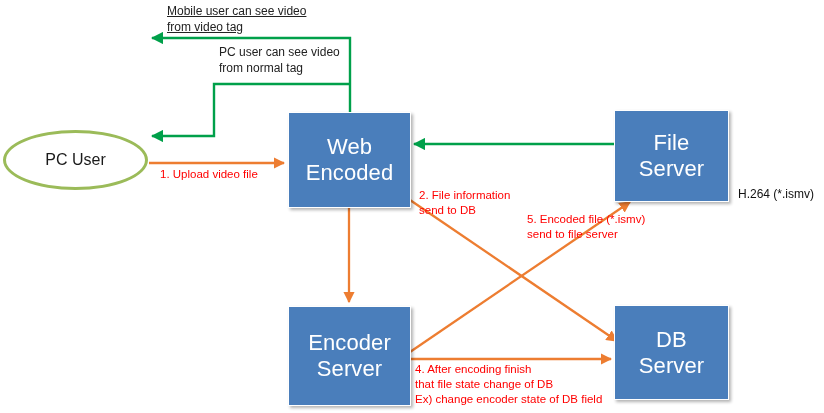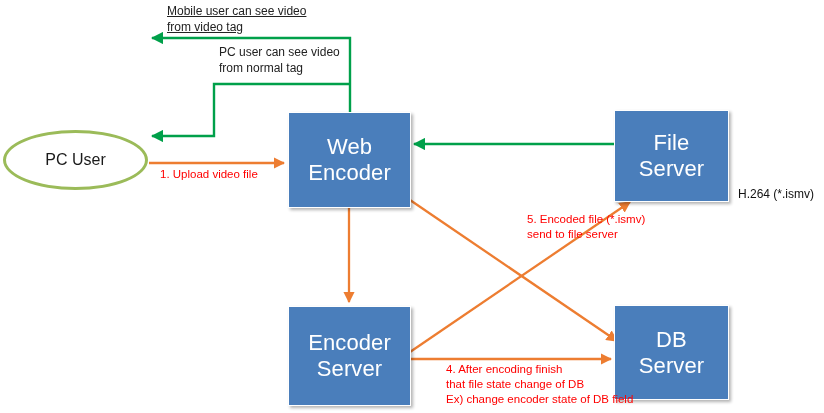--- a/index.html
+++ b/index.html
@@ -127,21 +127,21 @@
     </g>
   </svg>
 
 
   <div class="node-ellipse" style="left:3px; top:130px; width:145px; height:60px;">
     <span>PC User</span>
   </div>
 
   <div class="node-box" style="left:288px; top:112px; width:121px; height:94px;">
     <span>Web
-Encoder</span>
+Encoded</span>
   </div>
 
   <div class="node-box" style="left:614px; top:110px; width:113px; height:90px;">
     <span>File
 Server</span>
   </div>
 
   <div class="node-box" style="left:288px; top:306px; width:121px; height:98px;">
     <span>Encoder
 Server</span>
@@ -153,24 +153,26 @@
   </div>
 
   <div class="edge-label dark" style="left:167px; top:4px; font-size:12px;text-decoration:underline;">Mobile user can see video
 from video tag</div>
 
   <div class="edge-label dark" style="left:219px; top:45px; font-size:12px;">PC user can see video
 from normal tag</div>
 
   <div class="edge-label" style="left:160px; top:167px;">1. Upload video file</div>
 
+  <div class="edge-label" style="left:419px; top:188px;">2. File information
+      send to DB</div>
 
 
   <div class="edge-label" style="left:527px; top:212px;">5. Encoded file (*.ismv)
   send to file server</div>
 
-  <div class="edge-label" style="left:415px; top:362px;margin-left:31px;">4. After encoding finish
+  <div class="edge-label" style="left:415px; top:362px;">4. After encoding finish
       that file state change of DB
 Ex) change encoder state of DB field</div>
 
   <div class="note-black" style="left:738px; top:187px;">H.264 (*.ismv)</div>
 
 </div>
 
 </body></html>

